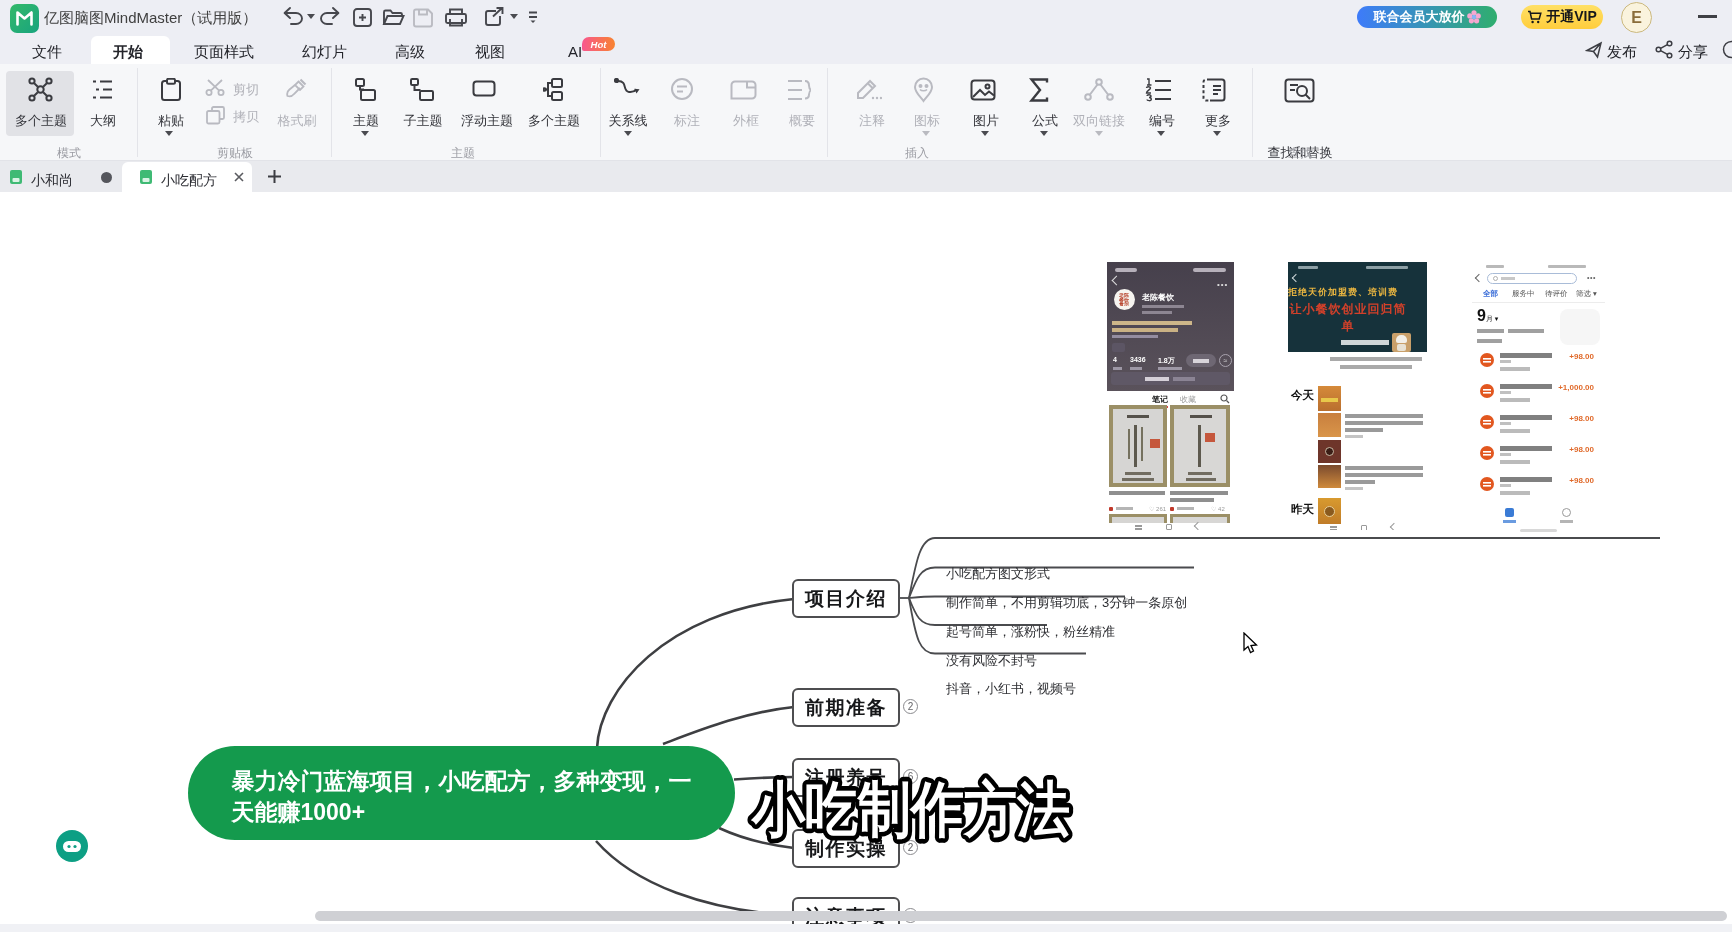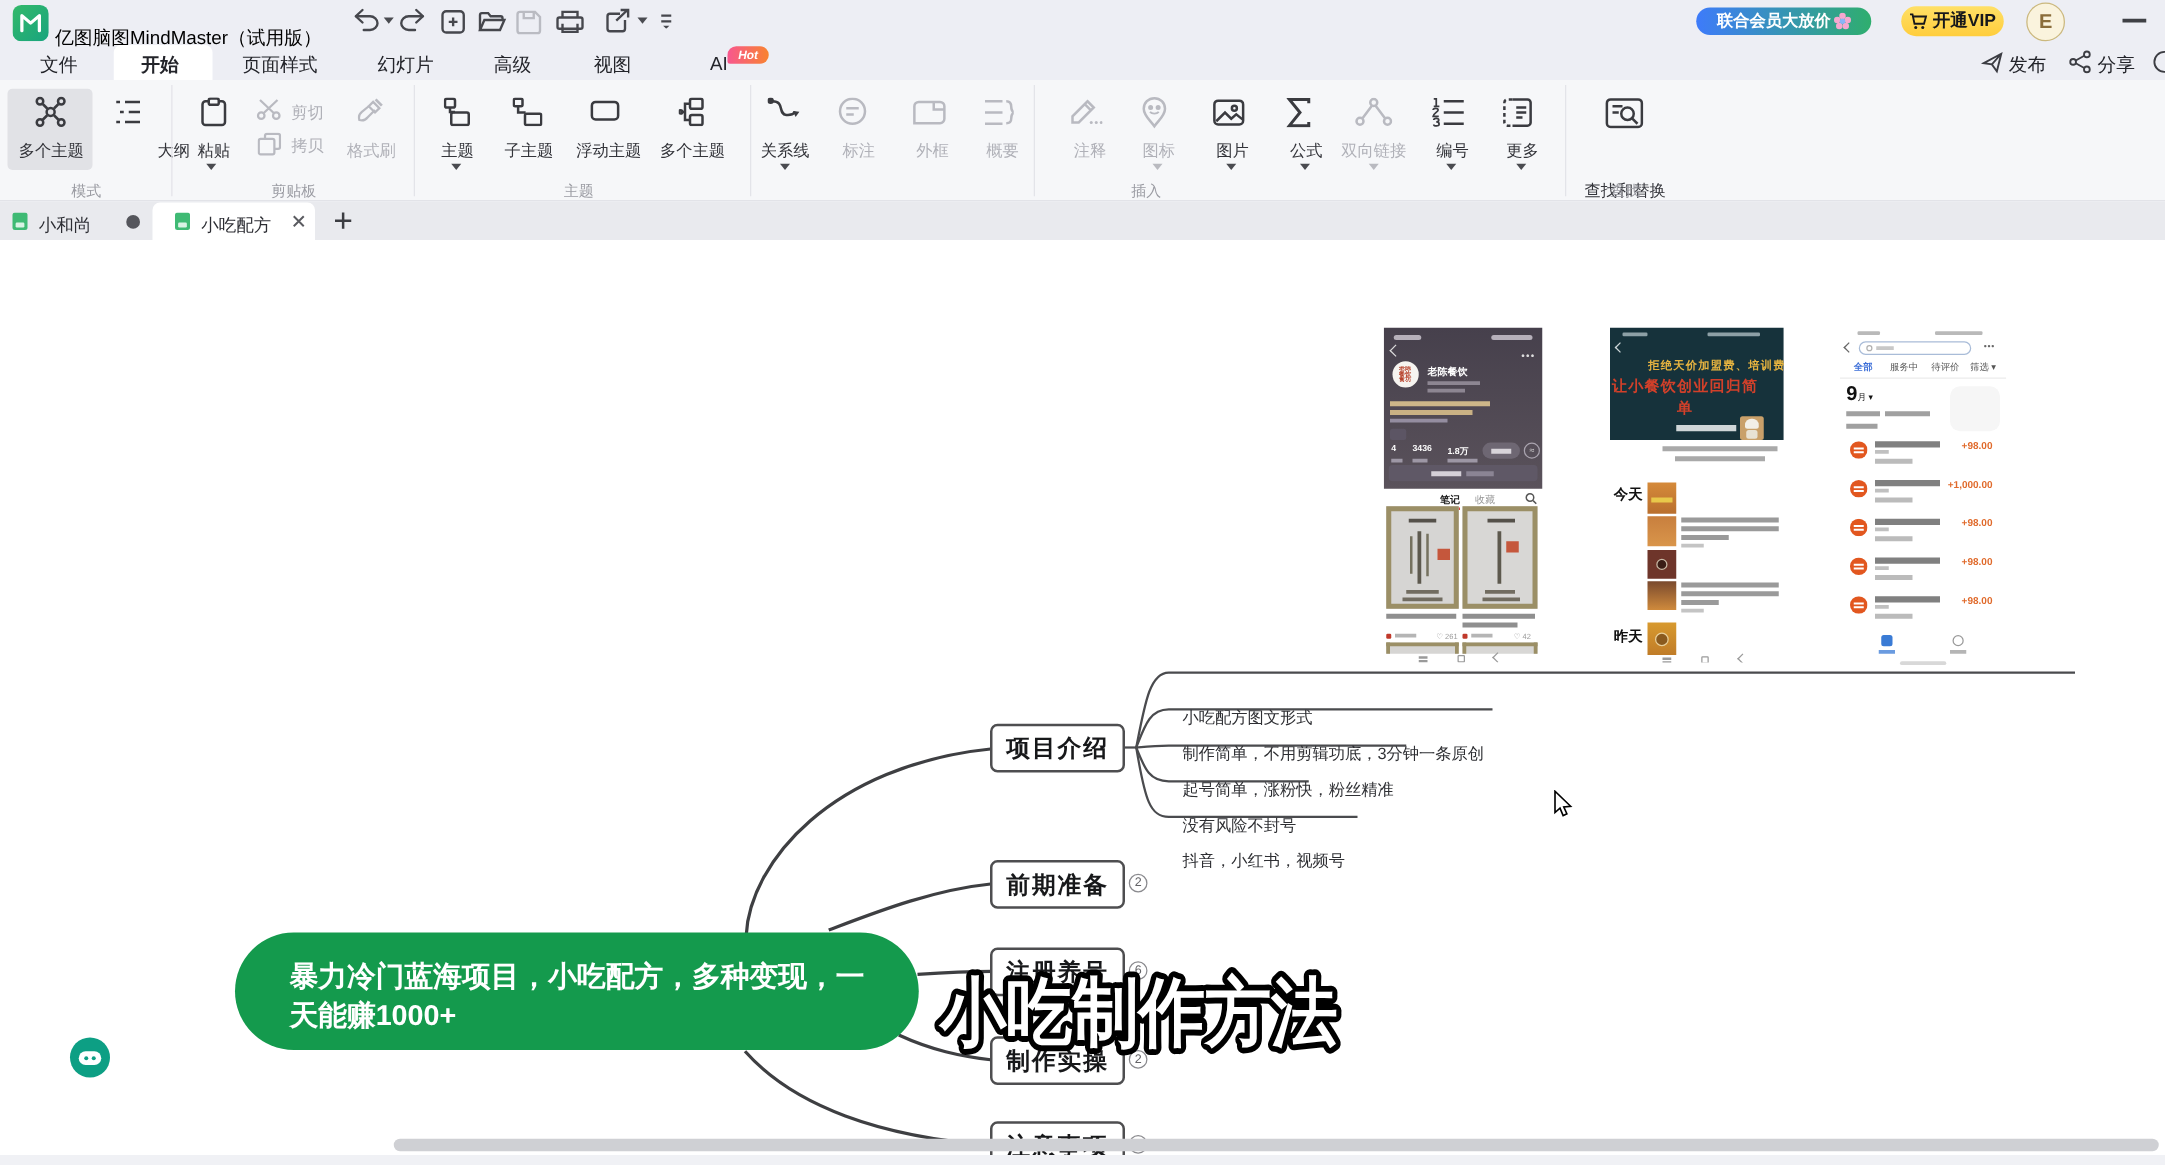--- a/index.html
+++ b/index.html
@@ -47,21 +47,21 @@
 <svg class="abs" style="left:10px;top:4px" width="29" height="29" viewBox="0 0 29 29">
   <defs>
       <linearGradient id="lg" x1="0" y1="0" x2="1" y2="1">
     <stop offset="0" stop-color="#34b96a"></stop>
         <stop offset="1" stop-color="#18a47e"></stop>
       </linearGradient>
     </defs>
   <rect x="0" y="0" width="29" height="29" rx="7" fill="url(#lg)"></rect>
   <path d="M7.5 20.5 V8.5 L14.5 14.5 L21.5 8.5 V20.5" fill="none" stroke="#fff" stroke-width="2.6" stroke-linecap="round" stroke-linejoin="round"></path>
 </svg>
-<div class="abs" style="left:44px;top:9px;font-size:15px;color:#000000;margin-top:12px;">亿图脑图MindMaster（试用版）</div>
+<div class="abs" style="left:44px;top:9px;font-size:15px;color:#404040;">亿图脑图MindMaster（试用版）</div>
 
 <svg class="abs" style="left:280px;top:6px" width="260" height="22" viewBox="0 0 260 22" fill="none" stroke="#46474d" stroke-width="1.9">
 
   <path d="M5 7 h11 a6 5.5 0 0 1 0 11 h-5" stroke-linecap="round"></path>
   <path d="M10 2 L4.6 7 L10 12" stroke-linecap="round" stroke-linejoin="round"></path>
 
   <path d="M58 7 h-11 a6 5.5 0 0 0 0 11 h5" stroke-linecap="round"></path>
   <path d="M53 2 L58.4 7 L53 12" stroke-linecap="round" stroke-linejoin="round"></path>
 
   <rect x="74" y="3" width="17" height="17" rx="3"></rect>
@@ -146,21 +146,21 @@
     <circle cx="21" cy="4" r="2.6"></circle>
     <circle cx="4" cy="21" r="2.6"></circle>
     <circle cx="21" cy="21" r="2.6"></circle>
     <circle cx="12.5" cy="12.5" r="3.2"></circle>
   <path d="M6.2 6.2 L9.8 9.8 M18.8 6.2 L15.2 9.8 M6.2 18.8 L9.8 15.2 M18.8 18.8 L15.2 15.2"></path>
 </svg>
 <div class="abs ribbon-label" style="left:11px;top:112px;width:60px;">多个主题</div>
 <svg class="abs" style="left:92px;top:79px" width="21" height="21" viewBox="0 0 21 21" fill="none" stroke="#3a3b40" stroke-width="2">
   <path d="M1 2.5 h3 M8 2.5 h12 M4 10.5 h3 M11 10.5 h9 M1 18.5 h3 M8 18.5 h12"></path>
 </svg>
-<div class="abs ribbon-label" style="left:89px;top:112px;width:28px;margin-left:36px;">大纲</div>
+<div class="abs ribbon-label" style="left:89px;top:112px;width:28px;">大纲</div>
 <div class="abs group-label" style="left:57px;top:145px;">模式</div>
 <div class="abs vdiv" style="left:137px;"></div>
 
 <svg class="abs" style="left:160px;top:78px" width="22" height="24" viewBox="0 0 22 24" fill="none" stroke="#3a3b40" stroke-width="2">
   <rect x="2" y="3" width="18" height="19" rx="2.5"></rect>
   <rect x="7" y="0.8" width="8" height="5" rx="1.5" fill="#f6f7f9"></rect>
 </svg>
 <div class="abs ribbon-label" style="left:155px;top:112px;width:32px;">粘贴</div>
 <div class="abs caret" style="left:165px;top:131px"></div>
 <svg class="abs" style="left:205px;top:79px" width="20" height="17" viewBox="0 0 20 17" fill="none" stroke="#b9bac1" stroke-width="1.8">
@@ -440,21 +440,21 @@
   <div class="abs" style="left:63px;top:252px;width:60px;height:9px;background:#d8d7d5;border:3px solid #9b8f66;border-bottom:none;"></div>
   <div class="abs" style="left:28px;top:263px;width:7px;height:2px;background:#9a9a9a;box-shadow:0 3px 0 #9a9a9a;"></div>
   <div class="abs" style="left:59px;top:262px;width:6px;height:6px;border:1.2px solid #9a9a9a;border-radius:1px;"></div>
   <div class="abs" style="left:88px;top:261px;width:6px;height:6px;border-left:1.5px solid #9a9a9a;border-bottom:1.5px solid #9a9a9a;transform:rotate(45deg);"></div>
 </div>
 <div id="phone2" class="abs" style="left:1288px;top:262px;width:139px;height:268px;background:#fff;overflow:hidden;">
   <div class="abs" style="left:0;top:0;width:139px;height:90px;background:#16323b;"></div>
   <div class="abs" style="left:10px;top:4px;width:20px;height:3px;background:#8da0a6;border-radius:1px;"></div>
   <div class="abs" style="left:78px;top:4px;width:42px;height:3px;background:#8da0a6;border-radius:1px;"></div>
   <div class="abs" style="left:5px;top:13px;width:6px;height:6px;border-left:1.3px solid #cfd8da;border-bottom:1.3px solid #cfd8da;transform:rotate(45deg);"></div>
-  <div class="abs" style="left:16px;top:24px;width:139px;text-align:center;color:#e7b440;font-size:9px;font-weight:bold;letter-spacing:1px;">拒绝天价加盟费、培训费</div>
+  <div class="abs" style="left:0;top:24px;width:139px;text-align:left;color:#e7b440;font-size:9px;font-weight:bold;letter-spacing:1px;">拒绝天价加盟费、培训费</div>
   <div class="abs" style="left:0;top:39px;width:120px;text-align:center;color:#d2402a;font-size:12px;font-weight:bold;letter-spacing:1px;">让小餐饮创业回归简单</div>
   <div class="abs" style="left:53px;top:78px;width:48px;height:5px;background:#cfd6d8;"></div>
   <div class="abs" style="left:104px;top:71px;width:19px;height:19px;border-radius:2px;background:#c9a06a;"></div>
   <div class="abs" style="left:108px;top:73px;width:11px;height:8px;border-radius:5px 5px 2px 2px;background:#f2efe8;"></div>
   <div class="abs" style="left:109px;top:82px;width:9px;height:7px;border-radius:2px;background:#e8e2d4;"></div>
 
   <div class="abs" style="left:42px;top:95px;width:92px;height:4px;background:#a9a9a9;"></div>
   <div class="abs" style="left:52px;top:103px;width:72px;height:4px;background:#a9a9a9;"></div>
 
   <div class="abs" style="left:3px;top:126px;color:#111;font-size:11.5px;font-weight:bold;">今天</div>

